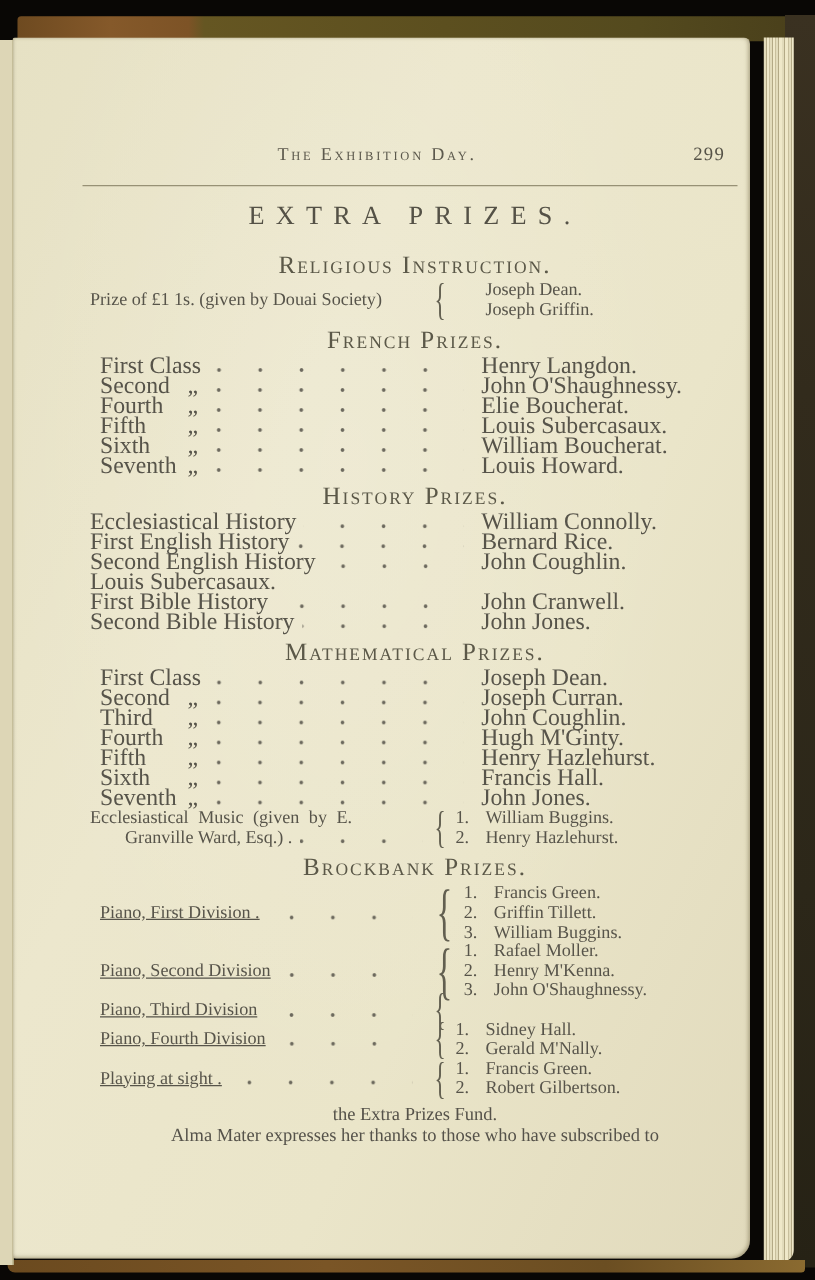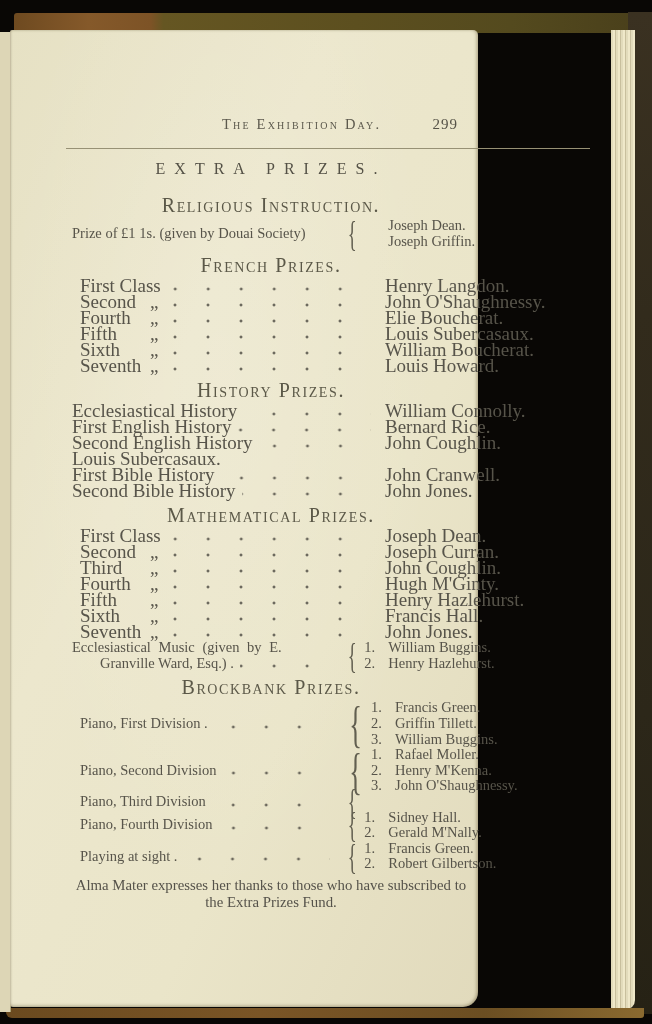--- a/index.html
+++ b/index.html
@@ -34,39 +34,39 @@
   .cover-bottom{
     position:absolute;left:6px;right:8px;bottom:6px;height:10px;
     background:linear-gradient(90deg,#6b4a1f,#7a5526 40%,#6b4e22 75%,#8a6a30);
     border-radius:0 0 3px 6px;
   }
   .left-sliver{
     position:absolute;left:0;top:32px;bottom:12px;width:10px;
     background:#ddd6b6;border-right:1.5px solid #aba177;
   }
   .page{
-    position:absolute;left:10px;top:30px;width:468px;bottom:17px;
+    position:absolute;left:10px;top:30px;width:590px;bottom:17px;
     background:
       radial-gradient(ellipse at 45% 35%, rgba(255,255,255,.14), rgba(0,0,0,0) 60%),
       linear-gradient(115deg,#e6e1c4 0%,#ece7cd 35%,#eae5c9 65%,#e1dabc 100%);
     box-shadow:inset -2px 0 3px rgba(120,108,75,.35), inset 1px 0 2px rgba(120,108,75,.25), inset 0 -2px 3px rgba(120,108,75,.25);
     border-radius:2px 5px 15px 3px;
   }
   
   .content{padding:0 8px 0 62px;}
   .pagehead{position:relative;margin-top:86px;height:19px;}
   .runhead{
     position:absolute;left:150px;top:0;
     font-variant:small-caps;letter-spacing:2.2px;font-size:14.5px;color:#5c594d;
   }
   .pageno{position:absolute;right:12px;top:0;font-size:15px;letter-spacing:1px;color:#555247;}
   hr.rule{border:none;border-top:1px solid #979175;margin:13px 0 0 -6px;width:524px;}
   .title{
     margin:11px 0 16px 0;text-align:center;font-weight:normal;
-    font-size:16px;letter-spacing:9px;color:#545146;
+    font-size:21px;letter-spacing:9px;color:#545146;
   }
   .sechead{
     margin:5px 0 1px 0;text-align:center;font-weight:normal;
     font-variant:small-caps;font-size:20px;letter-spacing:1.6px;color:#5b5848;
   }
   .sechead.first{margin-top:2px;}
   
   .row{display:flex;align-items:baseline;font-size:19px;line-height:16px;}
   .row .left{flex:0 0 313px;display:flex;align-items:baseline;min-width:0;}
   .indented .left{padding-left:8px;flex-basis:305px;}
@@ -75,21 +75,21 @@
   .lbl{white-space:nowrap;}
   .name{white-space:nowrap;}
   .dots{
     flex:1;align-self:flex-end;height:6px;margin:0 14px 2px 6px;
     background-image:radial-gradient(circle at 2px 3px,rgba(86,83,74,.85) 1.1px,rgba(86,83,74,0) 1.8px);
     background-size:33px 6px;background-repeat:repeat-x;background-position:right center;
   }
   
   .bgroup{display:flex;align-items:center;font-size:14.5px;line-height:15.6px;}
   .bgroup .bleft{flex:0 0 272px;display:flex;align-items:flex-end;min-width:0;}
-  .bgroup.indented .bleft{padding-left:8px;flex-basis:264px;}
+  .bgroup.indented .bleft{padding-left:8px;flex-basis:264px;text-decoration:underline;}
   .brace{
     flex:0 0 16px;text-align:center;font-weight:300;color:#625f50;
     transform:scaleX(.55) scaleY(1.05);transform-origin:center;
   }
   .brace.n2{font-size:34px;}
   .brace.n3{font-size:48px;}
   .names{min-width:0;}
   .nrow{white-space:nowrap;}
   .num{display:inline-block;width:24px;padding-left:4px;}
   .plainnames{padding-left:28px;}
@@ -353,18 +353,18 @@
           <span class="dots"></span>
         </div>
       <div class="brace n2">{</div>
       <div class="names">
         <div class="nrow"><span class="num">1.</span><span>Francis Green.</span></div>
         <div class="nrow"><span class="num">2.</span><span>Robert Gilbertson.</span></div>
       </div>
     </div>
 
     <div class="closing">
+      <div>the Extra Prizes Fund.</div>
       <div>Alma Mater expresses her thanks to those who have subscribed to</div>
-      <div>the Extra Prizes Fund.</div>
     </div>
 
   </div>
 </div>
 
 </body></html>

